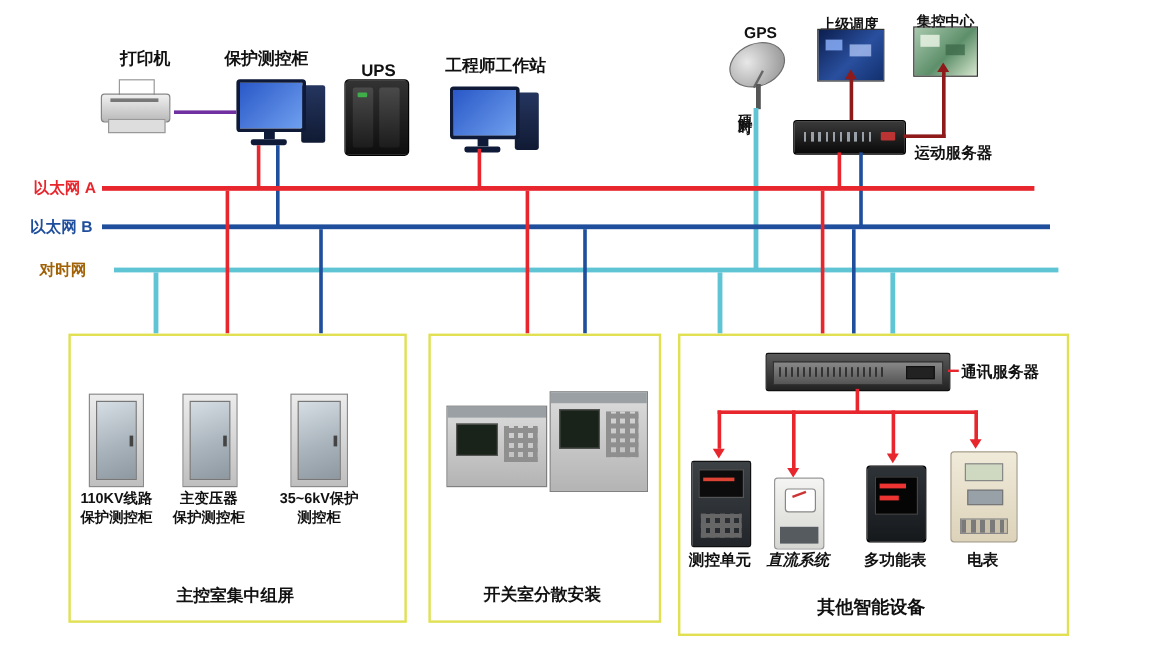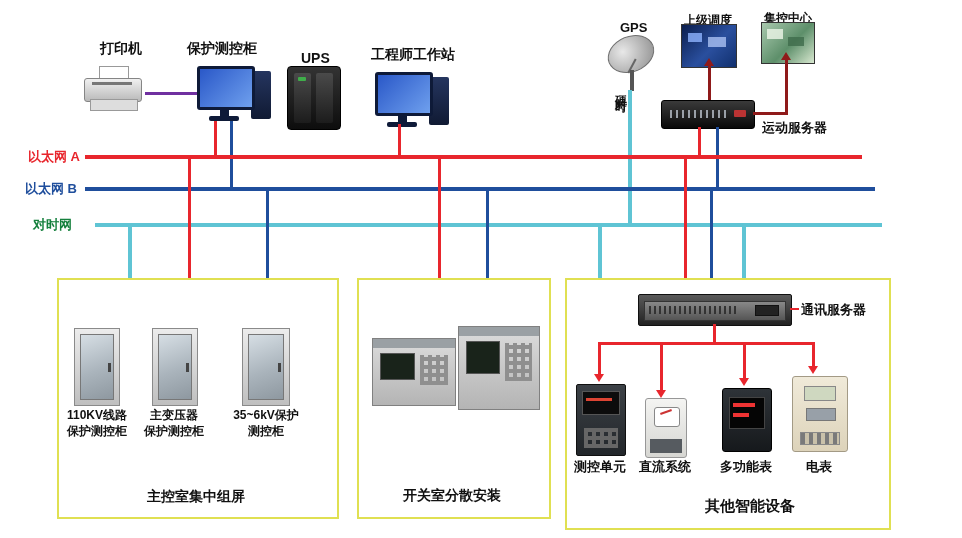--- a/index.html
+++ b/index.html
@@ -6,21 +6,21 @@
   #diagram{position:relative;width:962px;height:538px;background:#fff;overflow:hidden;
            font-family:"Liberation Sans","DejaVu Sans",sans-serif;}
   .abs{position:absolute;}
   .lbl{position:absolute;font-weight:bold;font-size:14px;color:#111;white-space:nowrap;}
   .lbl-sm{font-size:12px;}
   .lbl-md{font-size:13px;}
   .lbl-lg{font-size:15px;}
   .center{text-align:center;}
   .pre{white-space:pre-line;line-height:16px;}
   .vtext{writing-mode:vertical-rl;text-orientation:upright;letter-spacing:2px;font-size:12px;}
-  .t-red{color:#e8262d;} .t-blue{color:#1f4e9c;} .t-cyan{color:#15803d;}
+  .t-red{color:#e8262d;} .t-blue{color:#1f4e9c;} .t-cyan{color:#a16207;}
   .hline{position:absolute;height:3px;}
   .vline{position:absolute;width:3px;}
   .bus{height:4px;}
   .c-red{background:#e8262d;} .c-blue{background:#1f4e9c;} .c-cyan{background:#5fc4d4;}
   .c-maroon{background:#8f1a1a;} .c-purple{background:#7030a0;}
   .arrow-up{position:absolute;width:0;height:0;border-left:5px solid transparent;
             border-right:5px solid transparent;border-bottom:8px solid #8f1a1a;}
   .arrow-down{position:absolute;width:0;height:0;border-left:5px solid transparent;
             border-right:5px solid transparent;border-top:8px solid #e8262d;}
   .ybox{position:absolute;border:2px solid #e0e052;background:#fff;}
@@ -281,18 +281,18 @@
     <div class="mfm-d1"></div>
     <div class="mfm-d2"></div>
   </div>
   <div class="abs emeter" style="left:792px;top:376px;width:54px;height:74px;">
     <div class="em-screen"></div>
     <div class="em-mid"></div>
     <div class="em-ports"></div>
   </div>
 
   <div class="lbl lbl-md center" style="left:562px;top:458px;width:76px;">测控单元</div>
-  <div class="lbl lbl-md center" style="left:633px;top:458px;width:64px;">直流系统</div>
+  <div class="lbl lbl-md center" style="left:633px;top:458px;width:64px;font-style:italic;">直流系统</div>
   <div class="lbl lbl-md center" style="left:708px;top:458px;width:76px;">多功能表</div>
   <div class="lbl lbl-md center" style="left:792px;top:458px;width:54px;">电表</div>
-  <div class="lbl lbl-lg center" style="left:565px;top:497px;width:322px;margin-left:24px;">其他智能设备</div>
+  <div class="lbl lbl-lg center" style="left:565px;top:497px;width:322px;">其他智能设备</div>
 
 </div>
 
 </body></html>

